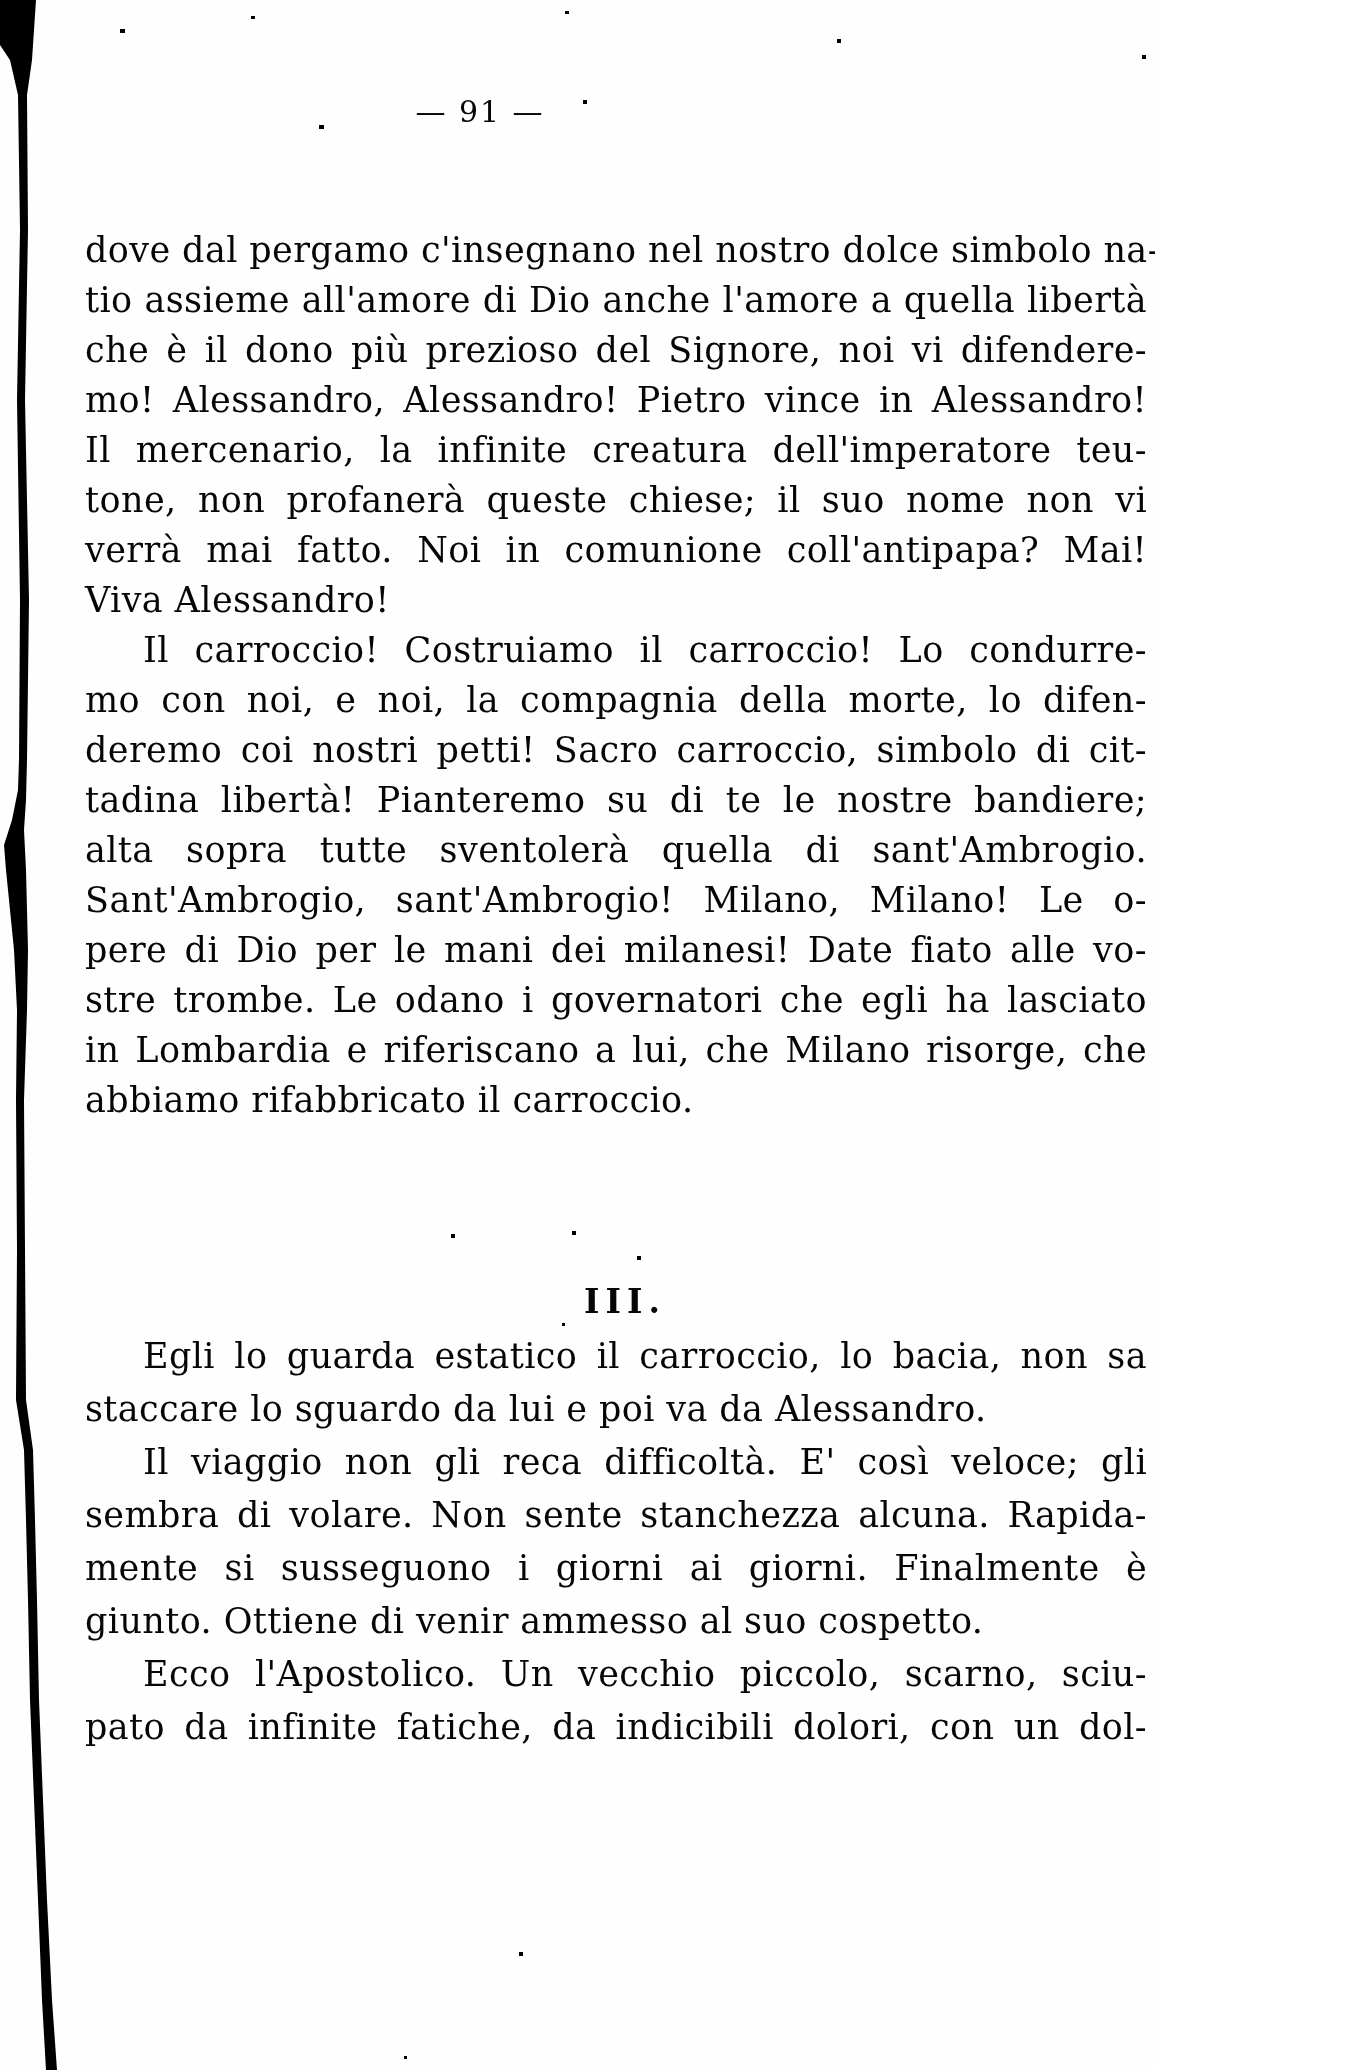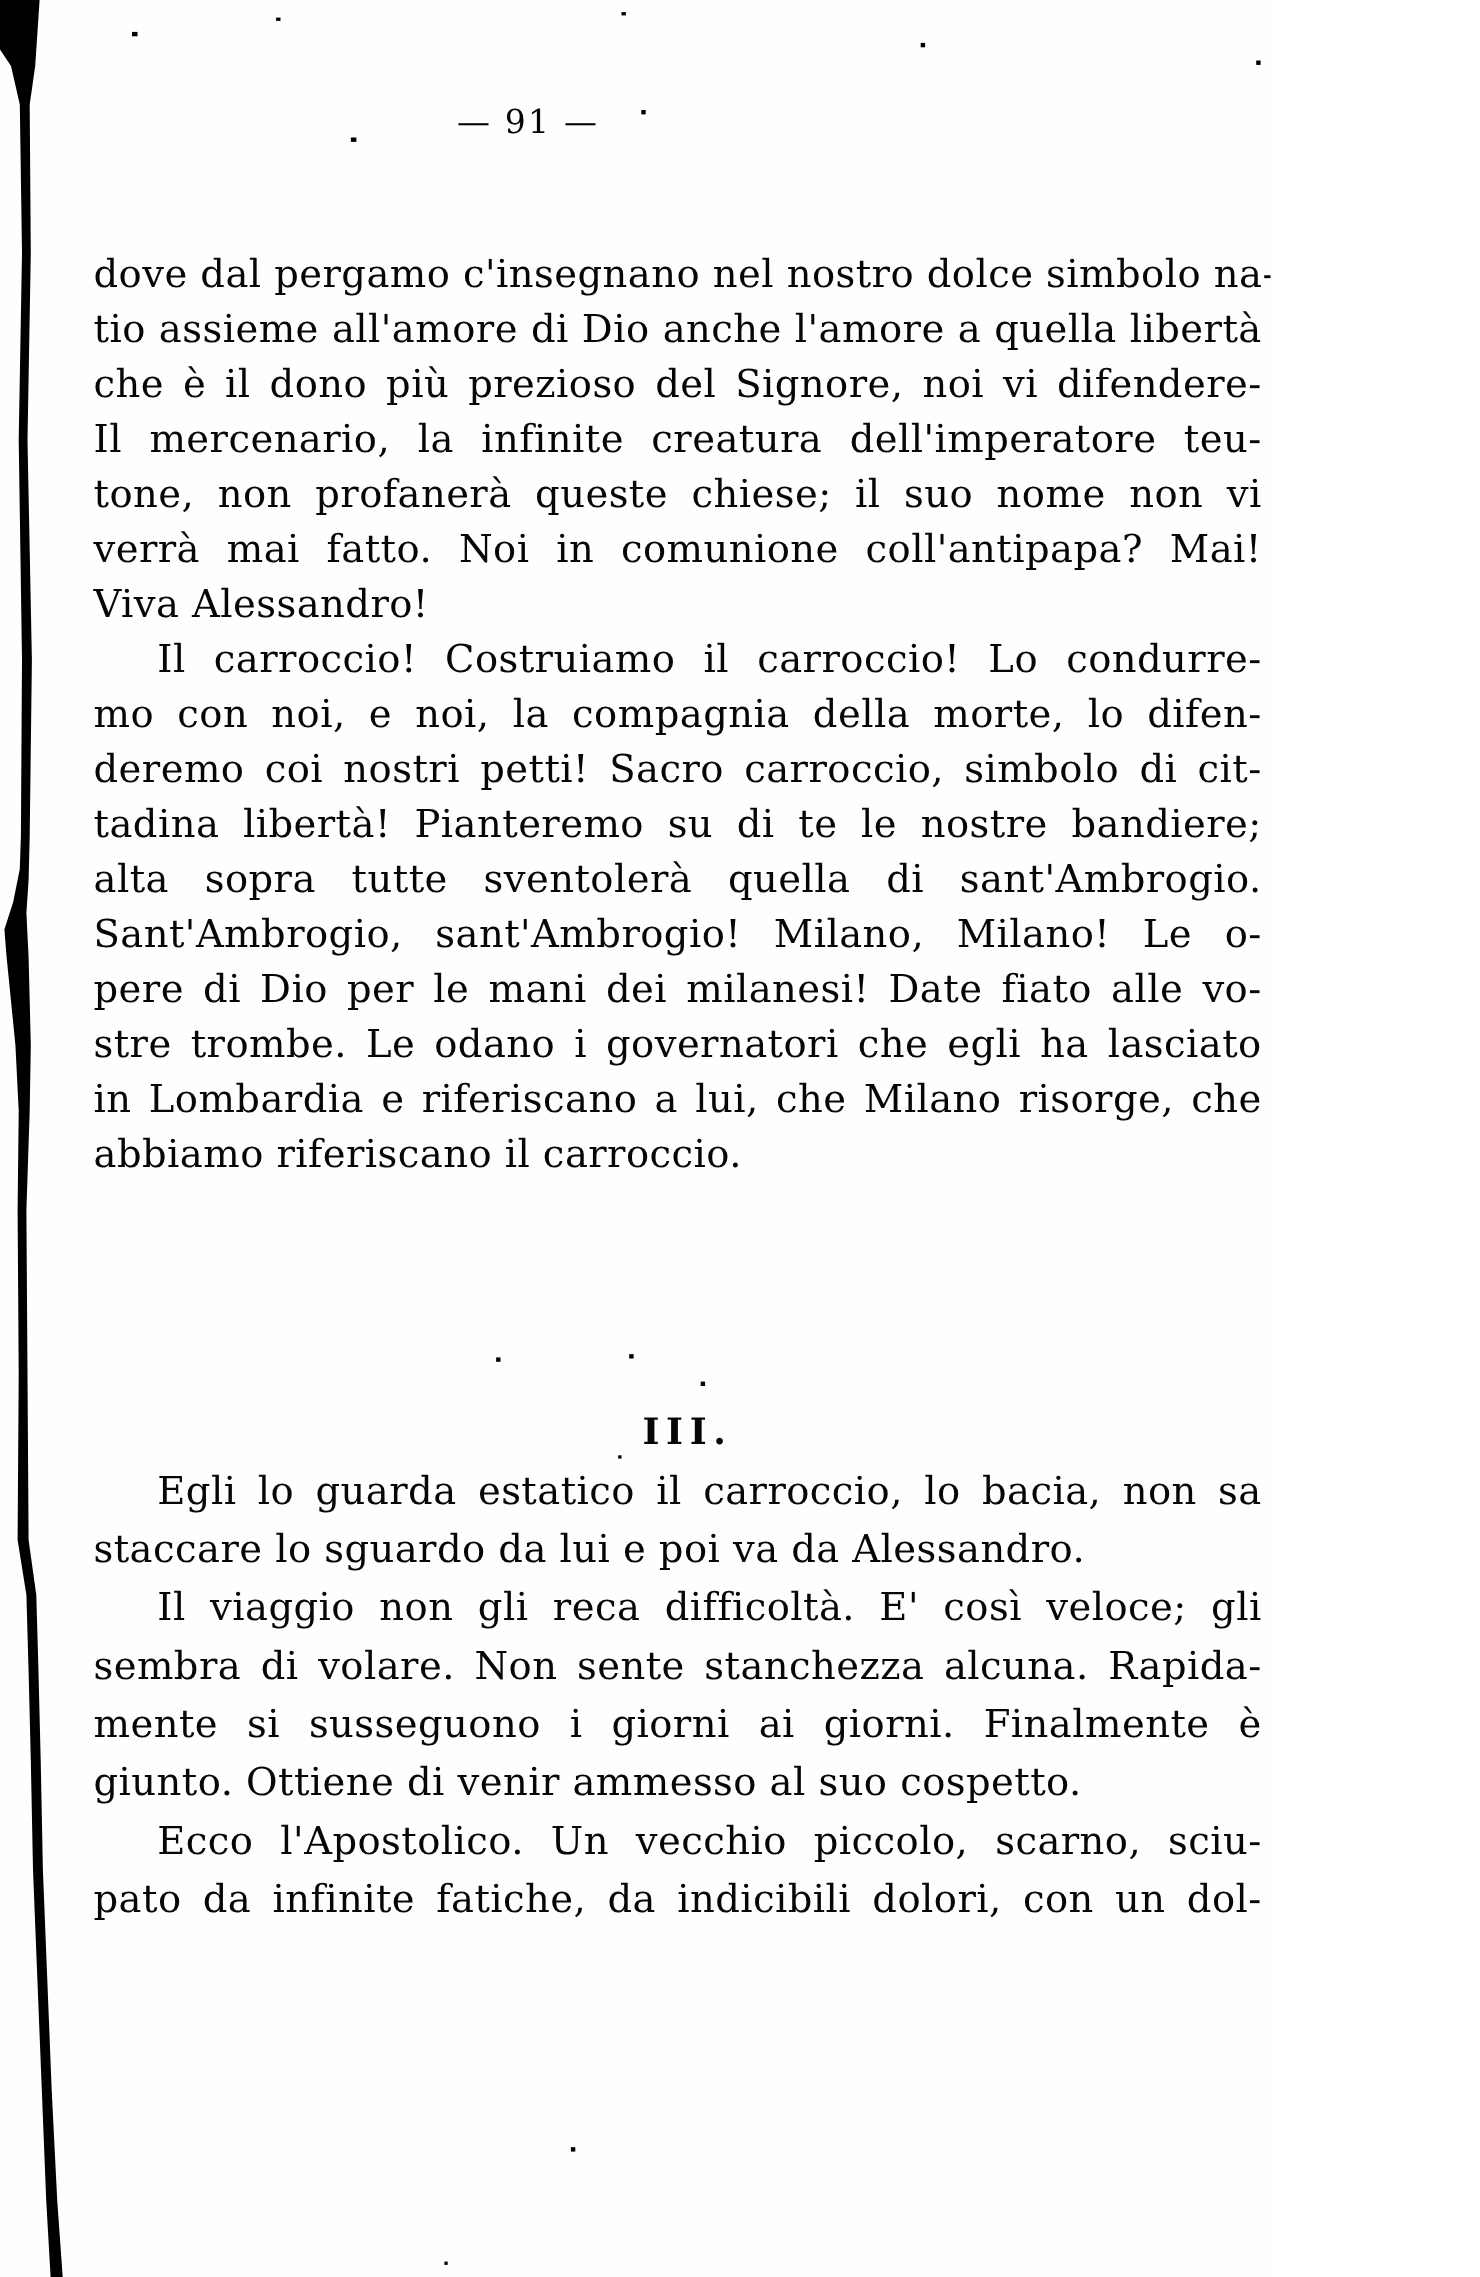--- a/index.html
+++ b/index.html
@@ -94,34 +94,35 @@
   <div class="speck" style="left:1302px;top:2022px;width:5px;height:5px;"></div>
   <div class="speck" style="left:1319px;top:2014px;width:6px;height:44px;"></div>
 
   <div class="page-number">— 91 —</div>
 
   <div class="text-block block1">
 
   <div class="line">dove dal pergamo c'insegnano nel nostro dolce simbolo na-</div>
       <div class="line">tio assieme all'amore di Dio anche l'amore a quella libertà</div>
       <div class="line">che è il dono più prezioso del Signore, noi vi difendere-</div>
+      <div class="line">mo! Alessandro, Alessandro! Pietro vince in Alessandro!</div>
       <div class="line">Il mercenario, la infinite creatura dell'imperatore teu-</div>
       <div class="line">tone, non profanerà queste chiese; il suo nome non vi</div>
       <div class="line">verrà mai fatto. Noi in comunione coll'antipapa? Mai!</div>
       <div class="line last">Viva Alessandro!</div>
       <div class="line indent">Il carroccio! Costruiamo il carroccio! Lo condurre-</div>
       <div class="line">mo con noi, e noi, la compagnia della morte, lo difen-</div>
       <div class="line">deremo coi nostri petti! Sacro carroccio, simbolo di cit-</div>
       <div class="line">tadina libertà! Pianteremo su di te le nostre bandiere;</div>
       <div class="line">alta sopra tutte sventolerà quella di sant'Ambrogio.</div>
       <div class="line">Sant'Ambrogio, sant'Ambrogio! Milano, Milano! Le o-</div>
       <div class="line">pere di Dio per le mani dei milanesi! Date fiato alle vo-</div>
       <div class="line">stre trombe. Le odano i governatori che egli ha lasciato</div>
       <div class="line">in Lombardia e riferiscano a lui, che Milano risorge, che</div>
-      <div class="line last">abbiamo riferiscano il carroccio.</div>
+      <div class="line last">abbiamo rifabbricato il carroccio.</div>
     </div>
 
   <div class="section-heading">III.</div>
 
   <div class="text-block block2">
 
   <div class="line indent">Egli lo guarda estatico il carroccio, lo bacia, non sa</div>
       <div class="line last">staccare lo sguardo da lui e poi va da Alessandro.</div>
       <div class="line indent">Il viaggio non gli reca difficoltà. E' così veloce; gli</div>
       <div class="line">sembra di volare. Non sente stanchezza alcuna. Rapida-</div>

